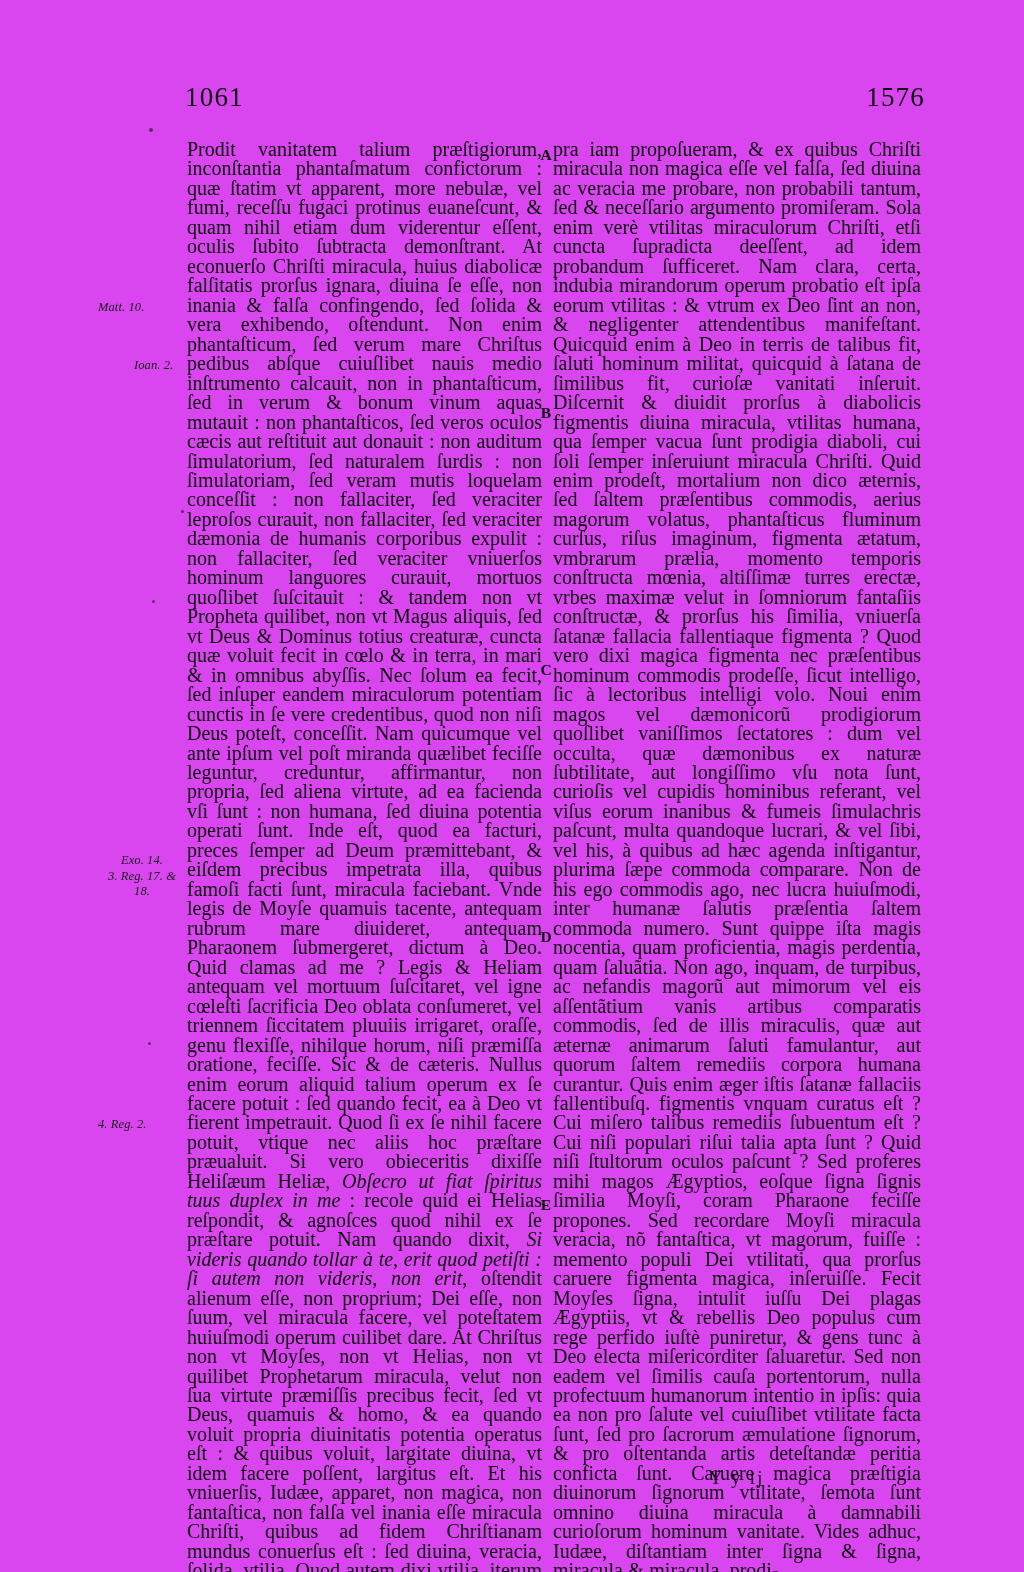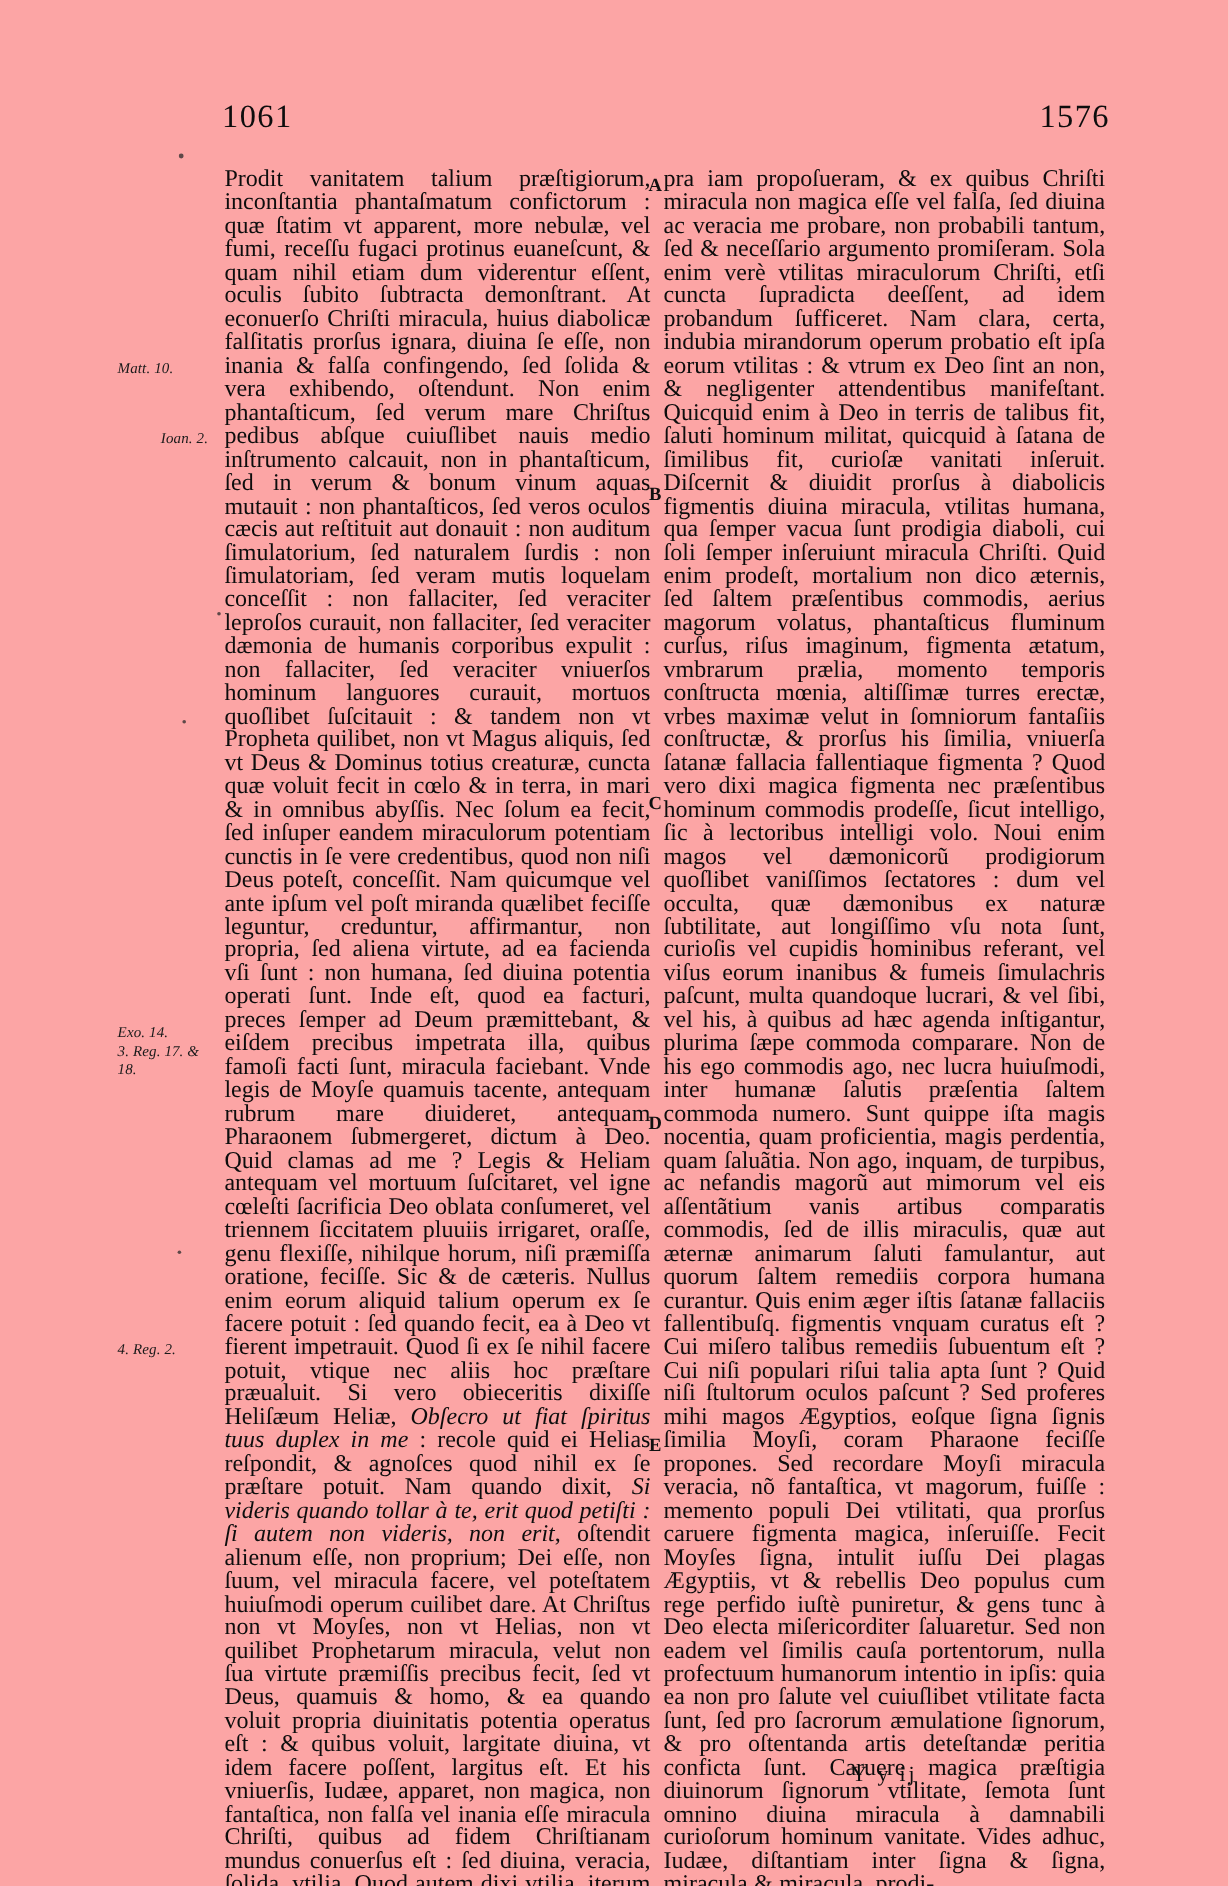--- a/index.html
+++ b/index.html
@@ -4,21 +4,21 @@
 <style>
   html, body {
     margin: 0;
     padding: 0;
     background: #ffffff;
   }
   #page {
     position: relative;
     width: 1024px;
     height: 1572px;
-    background: #fca5a5;
+    background: #d946ef;
     overflow: hidden;
     font-family: "Liberation Serif", "DejaVu Serif", serif;
     color: #0d0d0d;
   }
 
   
   #running-head {
     position: absolute;
     left: 185px;
     top: 82px;
@@ -121,21 +121,21 @@
     <span class="folio right">1576</span>
   </div>
 
   <div class="speck" style="left:149px; top:128px; width:4px; height:4px;"></div>
   <div class="speck" style="left:152px; top:600px; width:3px; height:3px;"></div>
   <div class="speck" style="left:148px; top:1042px; width:3px; height:3px;"></div>
   <div class="speck" style="left:181px; top:510px; width:3px; height:3px;"></div>
 
   <div class="marginal-note" style="top:300px;">Matt. 10.</div>
   <div class="marginal-note" style="top:358px;margin-left:36px;">Ioan. 2.</div>
-  <div class="marginal-note" style="top:853px; white-space:pre-line;">Exo. 14.
+  <div class="marginal-note" style="top:853px; white-space:pre-line;text-align:center;">Exo. 14.
 3. Reg. 17. &amp;
 18.</div>
   <div class="marginal-note" style="top:1079px;margin-top:38px;">4. Reg. 2.</div>
 
   <div class="section-letter" style="top:146px;">A</div>
   <div class="section-letter" style="top:404px;">B</div>
   <div class="section-letter" style="top:661px;">C</div>
   <div class="section-letter" style="top:928px;">D</div>
   <div class="section-letter" style="top:1196px;">E</div>
 

